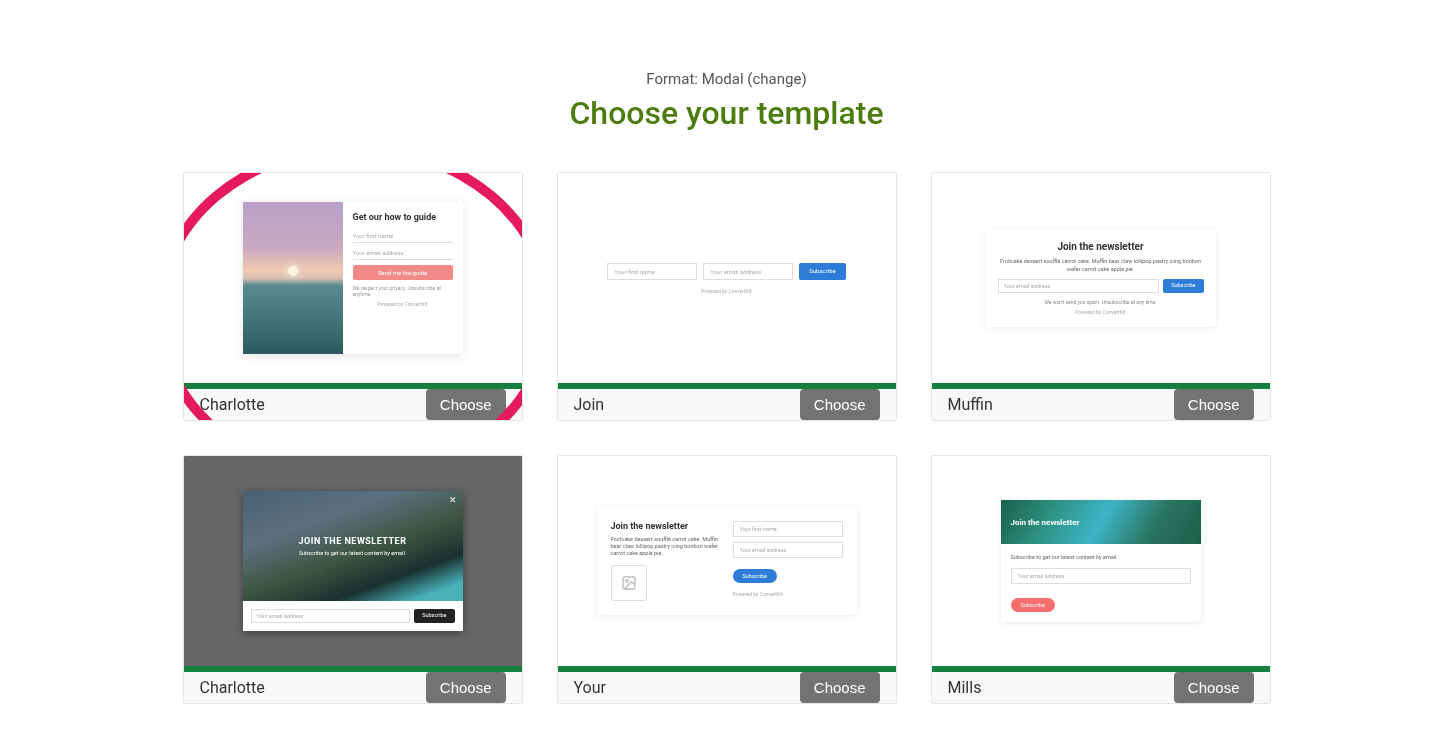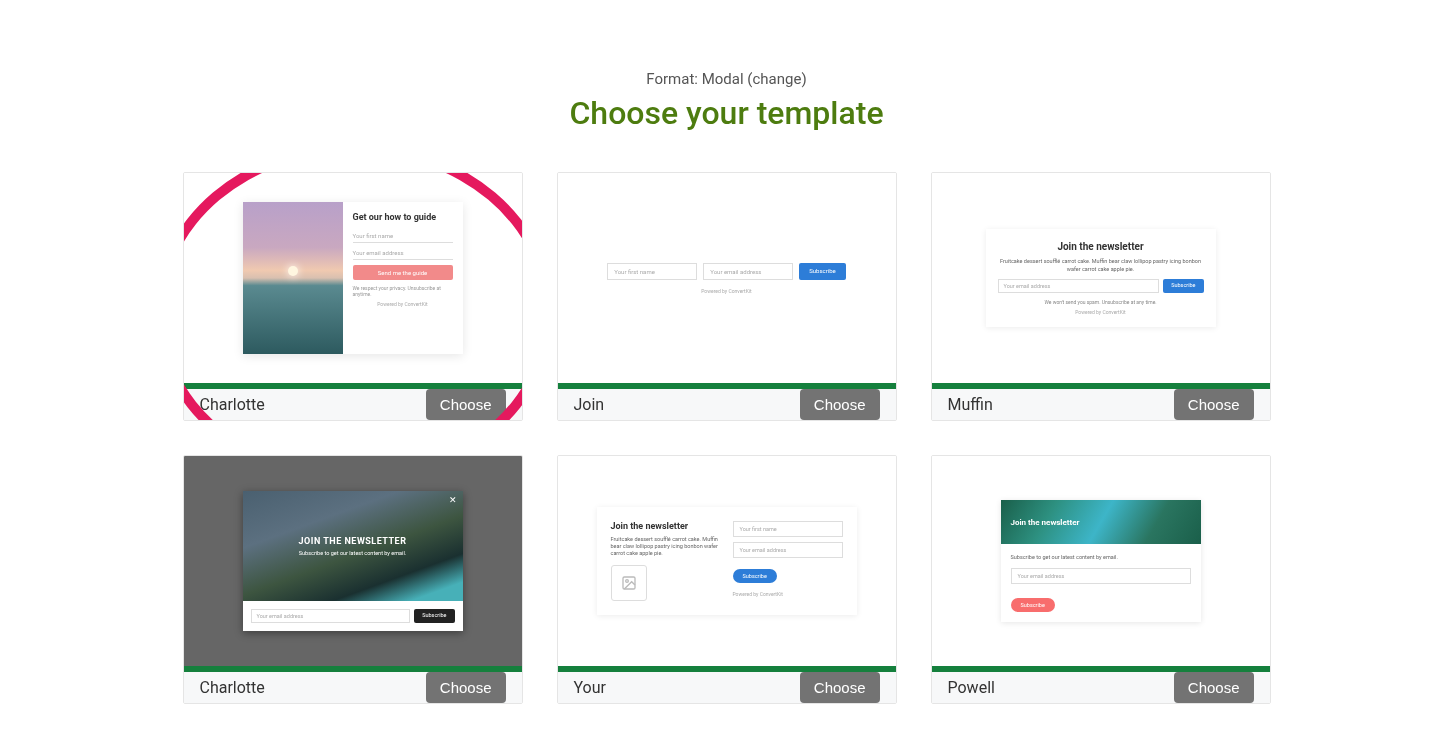--- a/index.html
+++ b/index.html
@@ -204,19 +204,19 @@
             <span>Join the newsletter</span>
           </div>
           <div class="powell-body">
             <div class="sub">Subscribe to get our latest content by email.</div>
             <div class="powell-fld">Your email address</div>
             <div class="powell-btn">Subscribe</div>
           </div>
         </div>
       </div>
       <div class="footer">
-        <span class="name">Powell</span>
+        <span class="name">Mills</span>
         <button class="choose-btn">Choose</button>
       </div>
     </div>
 
   </div>
 </div>
 
 </body></html>

